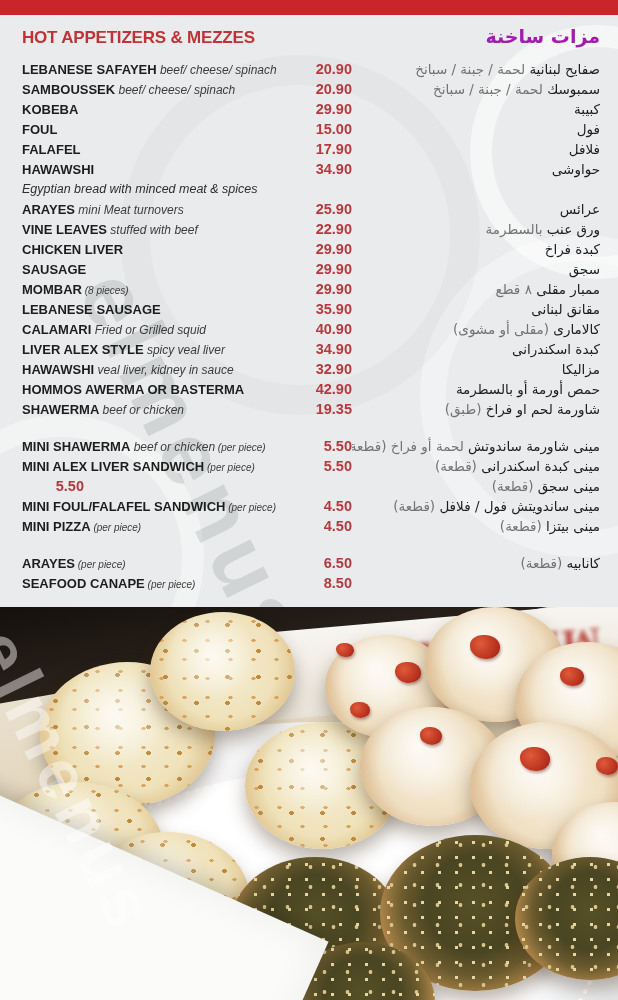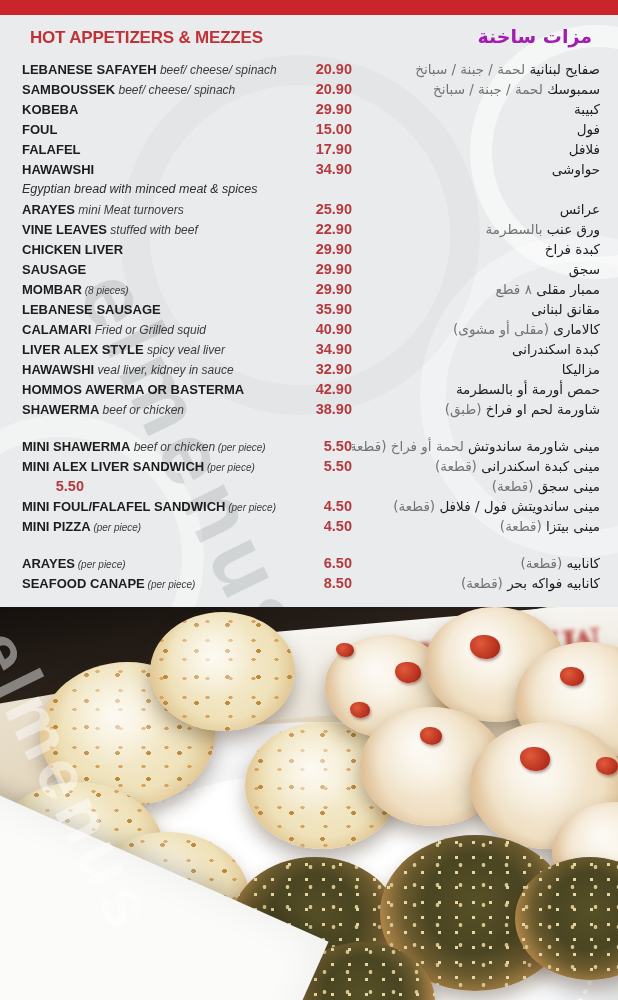--- a/index.html
+++ b/index.html
@@ -10,21 +10,21 @@
   .menu{position:relative;height:592px;padding:8px 18px 0 22px;box-sizing:border-box;overflow:hidden;}
   .swirl{position:absolute;border-radius:50%;pointer-events:none;}
   .s1{left:470px;top:10px;width:210px;height:210px;border:22px solid rgba(255,255,255,.55);}
   .s2{left:420px;top:220px;width:270px;height:270px;border:26px solid rgba(255,255,255,.38);}
   .s3{left:-80px;top:400px;width:240px;height:240px;border:22px solid rgba(255,255,255,.4);}
   .s4{left:120px;top:40px;width:300px;height:300px;border:30px solid rgba(0,0,0,.022);}
   .wm{position:absolute;left:150px;top:240px;transform:rotate(64deg);transform-origin:left top;
       font-size:88px;font-weight:bold;letter-spacing:8px;color:rgba(115,120,126,.20);
       white-space:nowrap;pointer-events:none;}
   .title-row{position:relative;display:flex;justify-content:space-between;align-items:baseline;
-             height:30px;margin:2px 8px 4px;}
+             height:30px;margin:2px 0 4px;}
   .title-en{color:#bf3338;font-size:17px;font-weight:bold;letter-spacing:-.2px;}
   .title-ar{color:#a21caf;font-size:19px;font-weight:bold;direction:rtl;
             font-family:"DejaVu Sans",sans-serif;}
   #menu-rows{position:relative;}
   .row{display:flex;align-items:baseline;height:20px;}
   .en{width:268px;white-space:nowrap;overflow:hidden;font-size:13px;font-weight:bold;
       color:#1d1d1d;line-height:20px;}
   .desc{font-weight:normal;font-style:italic;font-size:12px;color:#3c3c3c;}
   .note{font-weight:normal;font-style:italic;font-size:10px;color:#3c3c3c;}
   .price{width:62px;text-align:right;font-weight:bold;font-size:14.5px;color:#b43a3f;line-height:20px;}
@@ -174,21 +174,21 @@
           <span class="price">32.90</span>
           <span class="ar"><span>مزاليكا</span></span>
         </div>
         <div class="row">
           <span class="en"><span>HOMMOS AWERMA OR BASTERMA</span></span>
           <span class="price">42.90</span>
           <span class="ar"><span>حمص أورمة أو بالسطرمة</span></span>
         </div>
         <div class="row">
           <span class="en"><span>SHAWERMA</span><span class="desc"> beef or chicken</span></span>
-          <span class="price">38.90</span>
+          <span class="price">19.35</span>
           <span class="ar"><span>شاورمة لحم او فراخ </span><span class="red">(طبق)</span></span>
         </div>
         <div class="gap"></div>
         <div class="row">
           <span class="en"><span>MINI SHAWERMA</span><span class="desc"> beef or chicken</span><span class="note"> (per piece)</span></span>
           <span class="price">5.50</span>
           <span class="ar"><span>مينى شاورمة ساندوتش </span><span class="red">لحمة أو فراخ (قطعة)</span></span>
         </div>
         <div class="row">
           <span class="en"><span>MINI ALEX LIVER SANDWICH</span><span class="note"> (per piece)</span></span>
@@ -211,21 +211,20 @@
         </div>
         <div class="gap"></div>
         <div class="row">
           <span class="en"><span>ARAYES</span><span class="note"> (per piece)</span></span>
           <span class="price">6.50</span>
           <span class="ar"><span>كانابيه </span><span class="red">(قطعة)</span></span>
         </div>
         <div class="row">
           <span class="en"><span>SEAFOOD CANAPE</span><span class="note"> (per piece)</span></span>
           <span class="price">8.50</span>
-          <span class="ar"><span>كانابيه فواكه بحر </span><span class="red">(قطعة)</span></span>
         </div>
       </div>
   </div>
 
   <div class="photo" title="Silver platter with white doily holding assorted mini baked pastries: cheese-topped safayeh, dough buns with red pepper bits, and zaatar-sesame mini pies; dark band and white packaging with red lettering behind, white tablecloth in front.">
 
     <div class="wedge"></div>
     <div class="package">
       <div class="package-text">MAISHA</div>
     </div>

